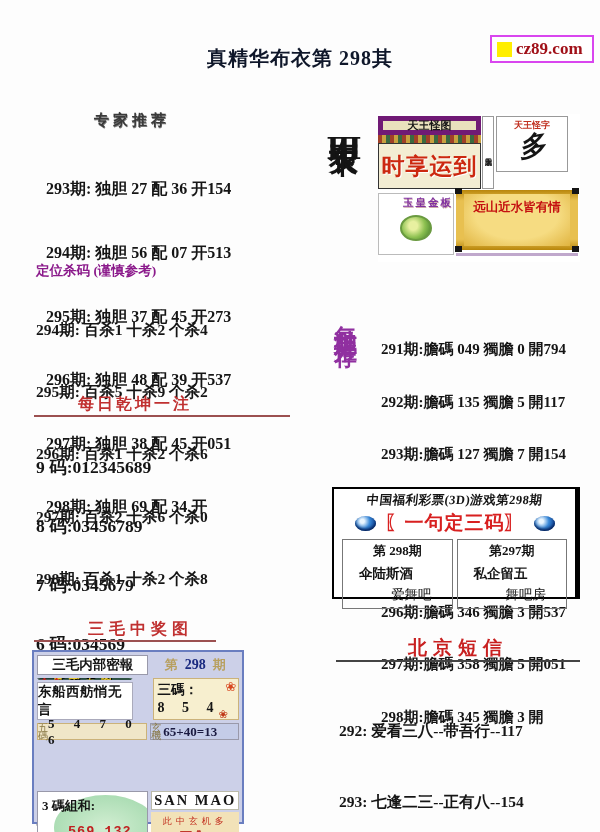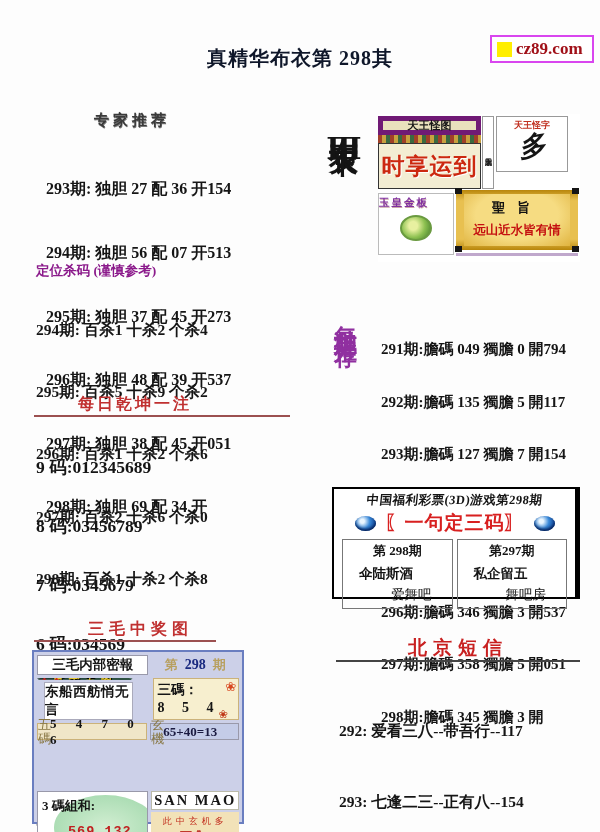--- a/index.html
+++ b/index.html
@@ -53,21 +53,21 @@
              font-family:"Liberation Serif",serif; text-shadow:1px 1px 0 #fff; }
   .pic-side { position:absolute; left:104px; top:2px; width:12px; height:73px; border:1px solid #999;
               background:#fff; font-size:7px; line-height:10px; text-align:center; color:#222;
               writing-mode:vertical-rl; text-orientation:upright; }
   .pic-tr { position:absolute; left:118px; top:2px; width:72px; height:56px; border:1px solid #999; background:#fff; }
   .pic-tr-title { display:flex; justify-content:space-around; padding:2px 4px 0;
                   color:#c03020; font-size:9px; font-weight:bold; }
   .pic-callig { text-align:center; font-size:27px; font-weight:bold; font-style:italic;
                 transform:rotate(-8deg); line-height:28px; }
   .pic-bl { position:absolute; left:0; top:79px; width:76px; height:62px; border:1px solid #bbb;
-            background:#fff; text-align:left; }
+            background:#fff; text-align:right; }
   .pic-bl-title { color:#8030a0; font-size:10.5px; font-weight:bold; letter-spacing:2px; padding-top:2px;
                   text-shadow:0.5px 0.5px 0 #caa; }
   .pic-emblem { width:32px; height:26px; margin:5px auto 0; border-radius:50%;
                 background:radial-gradient(circle at 40% 40%, #e8f0a0 0 20%, #8cc050 55%, #3f7a28 100%);
                 border:2px solid #6a9a40; }
   .pic-scroll { position:absolute; left:78px; top:76px; width:122px; height:60px;
                 background:linear-gradient(#b8860b,#e8c050 18% 82%,#b8860b); }
   .pic-scroll-in { position:absolute; left:8px; top:4px; right:8px; bottom:4px;
                    background:radial-gradient(ellipse at 50% 40%, #f6dc82 0 55%, #e0b440 100%);
                    text-align:center; }
@@ -119,30 +119,30 @@
   .sm-banner { height:18px; background:linear-gradient(100deg,#1e3a30,#2e5444); position:relative;
                display:flex; align-items:center; justify-content:center; overflow:hidden;
                clip-path:polygon(0 20%,4% 0,96% 5%,100% 30%,98% 100%,2% 92%); }
   .sm-banner-txt { color:#e8c830; font-size:11px; font-weight:bold; letter-spacing:5px;
                    text-shadow:1px 1px 0 #000; }
   .sm-cross { position:absolute; left:2px; top:-2px; width:22px; height:22px; }
   .sm-cross::before, .sm-cross::after { content:""; position:absolute; left:10px; top:0; width:3px;
                    height:22px; background:#d02020; }
   .sm-cross::before { transform:rotate(40deg); } .sm-cross::after { transform:rotate(-40deg); }
   .sm-poem { flex:1; background:#fff; border:1px solid #aab; font-size:13.5px; font-weight:bold;
-             display:flex; align-items:center; justify-content:center; letter-spacing:0.5px;margin-left:7px; }
+             display:flex; align-items:center; justify-content:center; letter-spacing:0.5px; }
   .sm-sanma { flex:1; background:#f7efcf; border:1px solid #cbb27a; position:relative;
               padding:2px 4px; }
   .sm-sanma-label { font-size:13.5px; font-weight:bold; }
   .sm-sanma-digits { font-size:14px; font-weight:bold; letter-spacing:7px; margin-top:1px; }
   .sm-flower { position:absolute; color:#d84820; font-family:"DejaVu Sans",sans-serif; }
   .fl-a { right:2px; top:0; font-size:13px; } .fl-b { right:10px; bottom:-2px; font-size:11px; color:#c03818; }
   .sm-r3 { display:flex; gap:3px; height:17px; }
   .sm-five { flex:1.25; background:#f0e6c8; border:1px solid #cbb27a; display:flex; align-items:center; }
-  .sm-tiny { font-size:13px; line-height:14px; width:12px; color:#887744; }
+  .sm-tiny { font-size:10px; line-height:8px; width:12px; color:#887744; }
   .sm-five-digits { font-size:13px; font-weight:bold; letter-spacing:8px; }
   .sm-formula { flex:1; background:#c4cce8; border:1px solid #99a; display:flex; align-items:center; }
   .sm-formula-val { font-size:13px; font-weight:bold; color:#1a1a40; }
   .sm-r4 { display:flex; gap:3px; flex:1;margin-top:48px; }
   .sm-zuhe { flex:1.25; background:#fff; border:1px solid #99a; position:relative; overflow:hidden; }
   .sm-ellipse { position:absolute; left:16px; right:-10px; top:3px; bottom:3px; border-radius:50%;
                 background:radial-gradient(#d2eed2,#9cd6a8); }
   .sm-zuhe-label { position:absolute; left:4px; top:5px; font-size:13px; font-weight:bold; }
   .sm-zuhe-vals { position:absolute; left:30px; top:32px; font-size:13.5px; font-weight:bold;
                   color:#c02020; letter-spacing:1px;font-family:Liberation Mono, monospace; }
@@ -214,21 +214,20 @@
     <div class="pic-bl">
       <div class="pic-bl-title">玉皇金板</div>
       <div class="pic-emblem"></div>
     </div>
     <div class="pic-scroll">
       <span class="pic-rod rod-tl"></span>
       <span class="pic-rod rod-tr"></span>
       <span class="pic-rod rod-bl"></span>
       <span class="pic-rod rod-br"></span>
       <div class="pic-scroll-in">
-        <div class="pic-sheng">聖旨</div>
         <div class="pic-scroll-txt">远山近水皆有情</div>
       </div>
     </div>
     <div class="pic-bottom-line"></div>
   </div>
 
   <div class="dandu-vert vert">每独胆推荐</div>
   <div class="dandu-rows">
     <div>291期:膽碼 049 獨膽 0 開794</div>
     <div>292期:膽碼 135 獨膽 5 開117</div>

